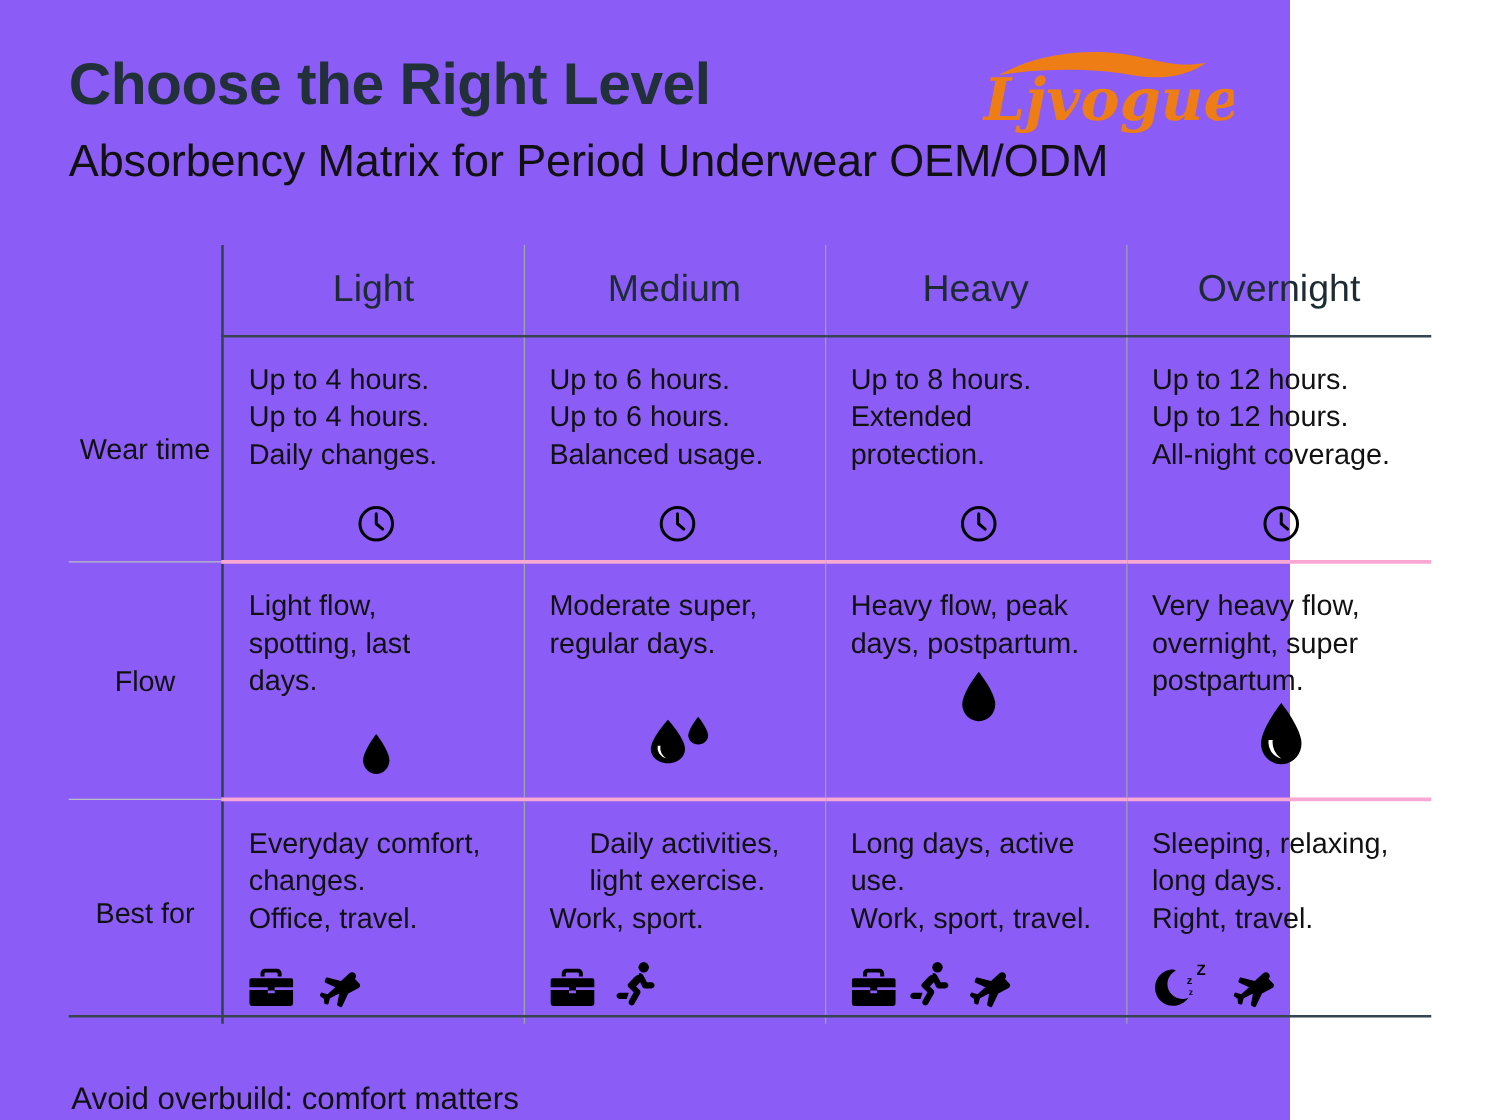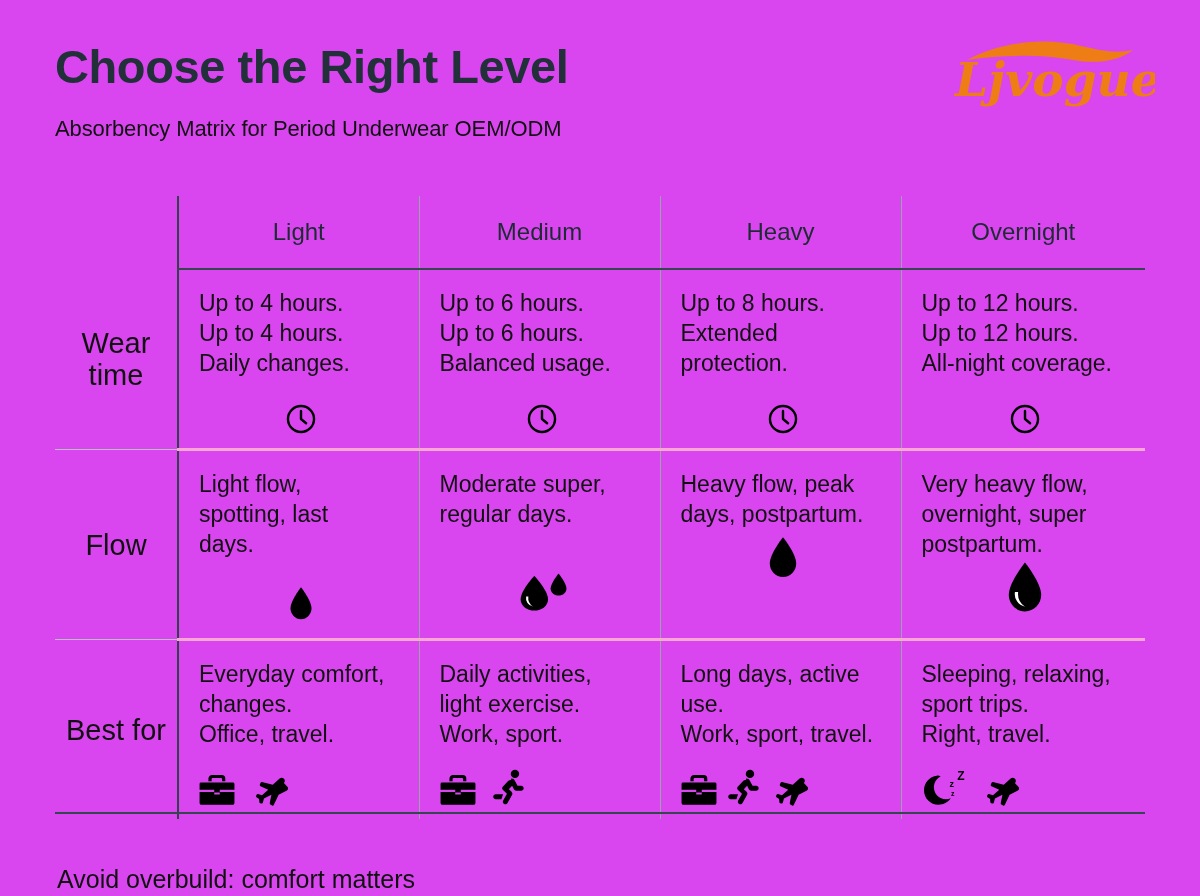--- a/index.html
+++ b/index.html
@@ -12,23 +12,23 @@
     width: 1200px;
     height: 896px;
     overflow: hidden;
     font-family: "Liberation Sans", sans-serif;
     color: #111111;
     -webkit-font-smoothing: antialiased;
   }
 
   .page {
     position: relative;
-    width: 1200px;
+    width: 1032px;
     height: 896px;
-    background: #d946ef;
+    background: #8b5cf6;
     box-sizing: border-box;
   }
 
   
   .header {
     position: absolute;
     left: 55px;
     top: 40px;
     right: 45px;
     height: 135px;
@@ -38,21 +38,21 @@
     font-size: 47px;
     line-height: 54px;
     font-weight: bold;
     letter-spacing: -0.4px;
     color: #223039;
     font-family: "Liberation Sans", sans-serif;
   }
   .subtitle {
     margin: 0;
     padding-top: 17px;
-    font-size: 22px;
+    font-size: 36px;
     line-height: 36px;
     font-weight: normal;
     color: #111111;
     letter-spacing: -0.1px;
   }
 
   
   .logo {
     position: absolute;
     right: 45px;
@@ -91,41 +91,41 @@
     margin: 0;
     height: 72px;
     vertical-align: middle;
     border-bottom: 2px solid #36454f;
     font-weight: normal;
   }
   thead th.corner {
     border-bottom: none;
   }
   thead th.lvl {
-    font-size: 24px;
+    font-size: 30px;
     color: #1d2b33;
     text-align: center;
     border-left: 1px solid #9aa4ab;
   }
   thead th.lvl.first {
     border-left: 2px solid #30434d;
   }
 
   tbody td {
     padding: 0;
     vertical-align: top;
     border-top: 3px solid #f9a8d4;
   }
   tbody tr:first-child td { border-top: none; margin-top: 48px; }
 
   tbody td.rowlabel {
     border-top: 1px solid #b9c0c4;
     text-align: center;
     vertical-align: middle;
-    font-size: 29px;
+    font-size: 23px;
     line-height: 32px;
     color: #111111;
     padding: 0 6px;
   }
   tbody td.cell {
     border-left: 1px solid #9aa4ab;
     padding: 18px 16px 12px 20px;
   }
   tbody td.cell.first {
     border-left: 2px solid #30434d;
@@ -328,21 +328,21 @@
                   <path d="M9.6 1.2 h6.8 a2.6 2.6 0 0 1 2.6 2.6 V5.6 h-2.3 V4.1 a0.8 0.8 0 0 0-0.8-0.8 H9.9 a0.8 0.8 0 0 0-0.8 0.8 V5.6 H6.8 V3.8 A2.6 2.6 0 0 1 9.6 1.2 Z M1.4 6.6 h23.2 a1 1 0 0 1 1 1 v4.3 h-10.6 v1.9 h-4 v-1.9 H0.4 V7.6 a1 1 0 0 1 1-1 Z M0.4 13.4 h10.6 v1.9 h4 v-1.9 h10.6 v7.9 a1.4 1.4 0 0 1-1.4 1.4 H1.8 a1.4 1.4 0 0 1-1.4-1.4 Z"></path>
                 </svg>
               <svg width="40" height="36" viewBox="0 0 28 26" fill="#000">
                   <path d="M26.0 11.6 c0.6 0.7 0.4 1.9-0.5 2.4 l-6.0 3.2 l-3.5 7.4 c-0.2 0.5-0.8 0.7-1.2 0.4 l-1.3-0.8 c-0.3-0.2-0.5-0.6-0.4-1.0 l1.2-6.0 l-5.4 2.7 l-0.8 3.0 c-0.1 0.4-0.5 0.7-0.9 0.6 l-1.0-0.2 c-0.3-0.1-0.6-0.4-0.6-0.8 l-0.2-2.3 l-1.9-1.3 c-0.3-0.2-0.4-0.6-0.3-0.9 l0.4-0.9 c0.2-0.4 0.6-0.6 1.0-0.4 l2.9 0.9 l4.5-4.0 l-5.6-2.6 c-0.4-0.2-0.6-0.6-0.5-1.0 l0.5-1.4 c0.1-0.4 0.6-0.7 1.0-0.6 l7.9 1.9 l4.9-4.4 c0.9-0.8 2.3-0.8 3.2 0.1 c0.8 0.9 0.8 2.3-0.1 3.1 Z"></path>
                 </svg>
             </div>
           </td>
 
           <td class="cell">
             <div class="cell-lines">
-              <div style="max-width:195px;">Daily activities, light exercise.</div>
+              <div style="max-width:195px;margin-left:32px;">Daily activities, light exercise.</div>
               <div>Work, sport.</div>
             </div>
             <div class="icon-row">
               <svg width="36" height="34" viewBox="0 0 26 24" fill="#000">
                   <path d="M9.6 1.2 h6.8 a2.6 2.6 0 0 1 2.6 2.6 V5.6 h-2.3 V4.1 a0.8 0.8 0 0 0-0.8-0.8 H9.9 a0.8 0.8 0 0 0-0.8 0.8 V5.6 H6.8 V3.8 A2.6 2.6 0 0 1 9.6 1.2 Z M1.4 6.6 h23.2 a1 1 0 0 1 1 1 v4.3 h-10.6 v1.9 h-4 v-1.9 H0.4 V7.6 a1 1 0 0 1 1-1 Z M0.4 13.4 h10.6 v1.9 h4 v-1.9 h10.6 v7.9 a1.4 1.4 0 0 1-1.4 1.4 H1.8 a1.4 1.4 0 0 1-1.4-1.4 Z"></path>
                 </svg>
               <svg width="34" height="38" viewBox="0 0 24 28" fill="#000">
                 <circle cx="16.4" cy="3.6" r="3.1"></circle>
                 <path d="M13.6 8.0 c-1.0 0.1-1.9 0.6-2.6 1.3 l-3.6 3.8 c-0.6 0.6-0.6 1.6 0.0 2.2 l3.1 3.0 l-2.8 5.0 c-0.5 0.9-0.2 2.0 0.7 2.5 c0.9 0.5 2.0 0.2 2.5-0.7 l3.4-6.1 c0.4-0.7 0.2-1.6-0.4-2.2 l-2.0-1.9 l2.4-2.5 l1.3 2.6 c0.3 0.6 0.9 1.0 1.6 1.0 h3.8 c1.0 0 1.8-0.8 1.8-1.8 c0-1.0-0.8-1.8-1.8-1.8 h-2.7 l-2.1-4.0 c-0.6-1.1-1.5-1.6-2.6-1.4 Z"></path>
                 <path d="M7.6 18.6 l-5.4 0.0 c-1.0 0-1.8 0.8-1.8 1.8 c0 1.0 0.8 1.8 1.8 1.8 h4.2 Z"></path>
@@ -365,21 +365,21 @@
                 <path d="M7.6 18.6 l-5.4 0.0 c-1.0 0-1.8 0.8-1.8 1.8 c0 1.0 0.8 1.8 1.8 1.8 h4.2 Z"></path>
               </svg>
               <svg width="40" height="36" viewBox="0 0 28 26" fill="#000">
                   <path d="M26.0 11.6 c0.6 0.7 0.4 1.9-0.5 2.4 l-6.0 3.2 l-3.5 7.4 c-0.2 0.5-0.8 0.7-1.2 0.4 l-1.3-0.8 c-0.3-0.2-0.5-0.6-0.4-1.0 l1.2-6.0 l-5.4 2.7 l-0.8 3.0 c-0.1 0.4-0.5 0.7-0.9 0.6 l-1.0-0.2 c-0.3-0.1-0.6-0.4-0.6-0.8 l-0.2-2.3 l-1.9-1.3 c-0.3-0.2-0.4-0.6-0.3-0.9 l0.4-0.9 c0.2-0.4 0.6-0.6 1.0-0.4 l2.9 0.9 l4.5-4.0 l-5.6-2.6 c-0.4-0.2-0.6-0.6-0.5-1.0 l0.5-1.4 c0.1-0.4 0.6-0.7 1.0-0.6 l7.9 1.9 l4.9-4.4 c0.9-0.8 2.3-0.8 3.2 0.1 c0.8 0.9 0.8 2.3-0.1 3.1 Z"></path>
                 </svg>
             </div>
           </td>
 
           <td class="cell">
             <div class="cell-lines">
-              <div style="max-width:205px;">Sleeping, relaxing, sport trips.</div>
+              <div style="max-width:205px;">Sleeping, relaxing, long days.</div>
               <div>Right, travel.</div>
             </div>
             <div class="icon-row" style="gap:14px;">
               <svg width="46" height="38" viewBox="0 0 32 26" fill="#000">
                 <path d="M13.0 5.0 C10.2 6.3 8.3 9.2 8.3 12.5 C8.3 17.1 12.0 20.8 16.6 20.8 c1.2 0 2.4-0.3 3.4-0.7 c-1.9 2.7-5.0 4.5-8.6 4.5 C5.9 24.6 1.4 20.1 1.4 14.5 C1.4 9.3 5.3 5.0 10.3 4.4 c0.9-0.1 1.8-0.1 2.7 0.6 Z"></path>
                 <text x="27.0" y="7.5" font-family="'Liberation Sans', sans-serif" font-size="8.4" font-weight="bold" text-anchor="middle">Z</text>
                 <text x="20.6" y="12.6" font-family="'Liberation Sans', sans-serif" font-size="6.2" font-weight="bold" text-anchor="middle">z</text>
                 <text x="21.4" y="18.4" font-family="'Liberation Sans', sans-serif" font-size="4.8" font-weight="bold" text-anchor="middle">z</text>
               </svg>
               <svg width="40" height="36" viewBox="0 0 28 26" fill="#000">

